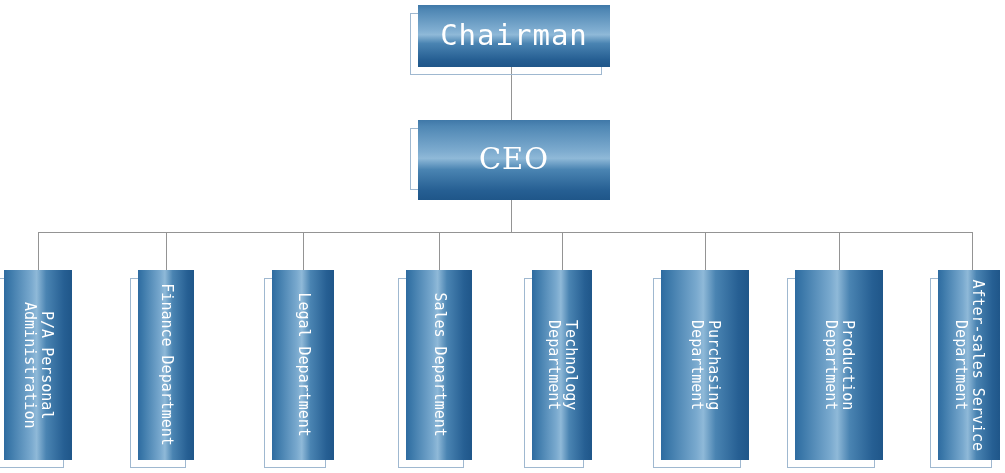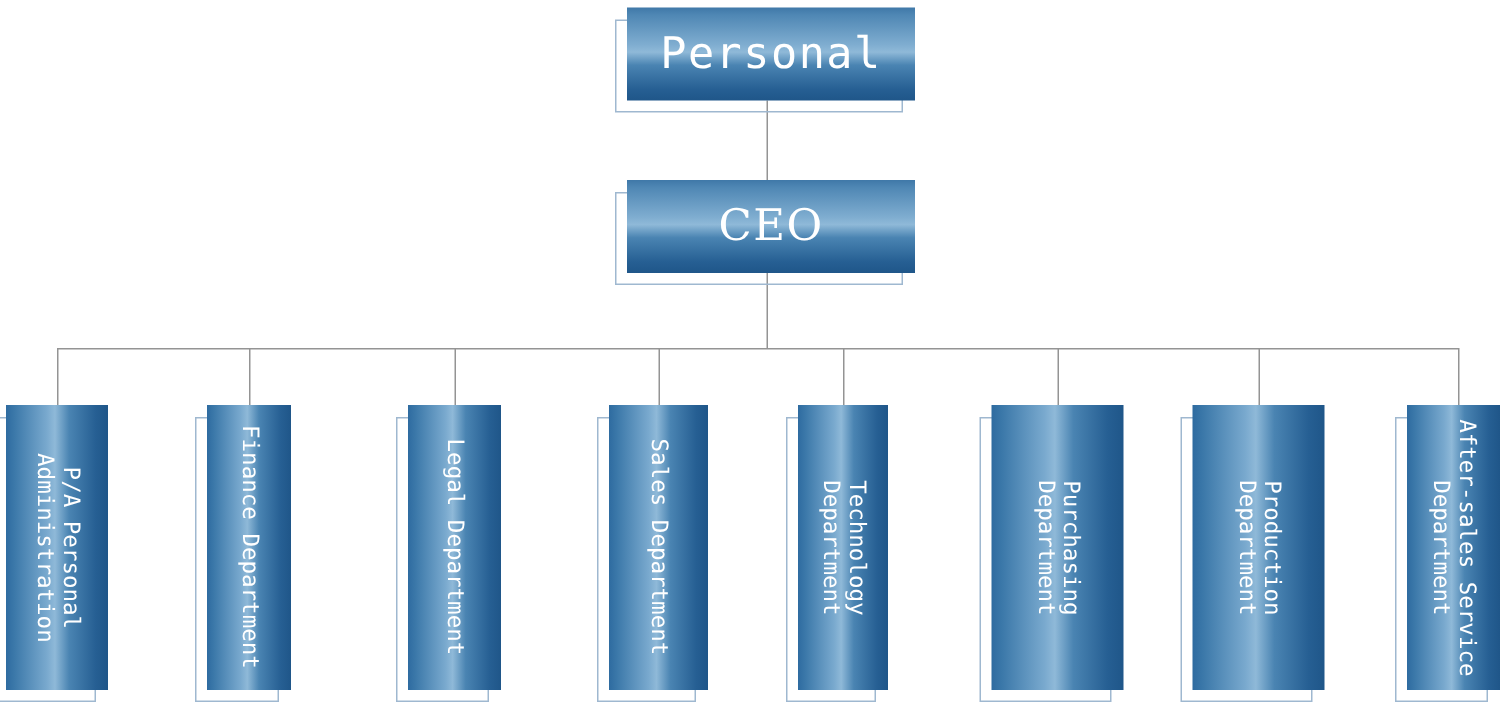--- a/index.html
+++ b/index.html
@@ -131,27 +131,27 @@
     <div class="connector v" style="left:439px; top:232px; height:38px;"></div>
     <div class="connector v" style="left:562px; top:232px; height:38px;"></div>
     <div class="connector v" style="left:705px; top:232px; height:38px;"></div>
     <div class="connector v" style="left:839px; top:232px; height:38px;"></div>
     <div class="connector v" style="left:972px; top:232px; height:38px;"></div>
   </div>
 
   <div class="node" style="left:418px; top:5px; width:192px; height:62px;">
     <div class="frame" style="left:-8px; top:8px; width:192px; height:62px;"></div>
     <div class="box vgrad" style="left:0; top:0; width:192px; height:62px;">
-      <div class="label mono">Personal</div>
+      <div class="label mono">Chairman</div>
     </div>
   </div>
 
   <div class="node" style="left:418px; top:120px; width:192px; height:62px;">
     <div class="frame" style="left:-8px; top:8px; width:192px; height:62px;"></div>
-    <div class="box vgrad" style="left:0; top:0; width:192px; height:62px;padding-left:48px;">
+    <div class="box vgrad" style="left:0; top:0; width:192px; height:80px;padding-left:48px;">
       <div class="label serif">CEO</div>
     </div>
   </div>
 
   <div class="node" style="left:4px; top:270px; width:68px; height:190px;">
     <div class="frame" style="left:-8px; top:8px; width:68px; height:190px;"></div>
     <div class="box hgrad" style="left:0; top:0; width:68px; height:190px;">
       <div class="dept-label-wrap">
         <div class="dept-label">P/A Personal
 Administration</div>

